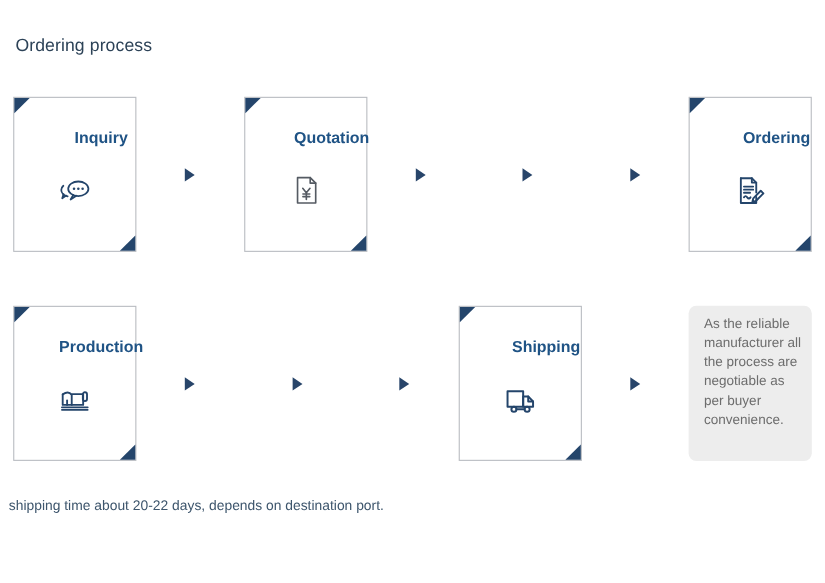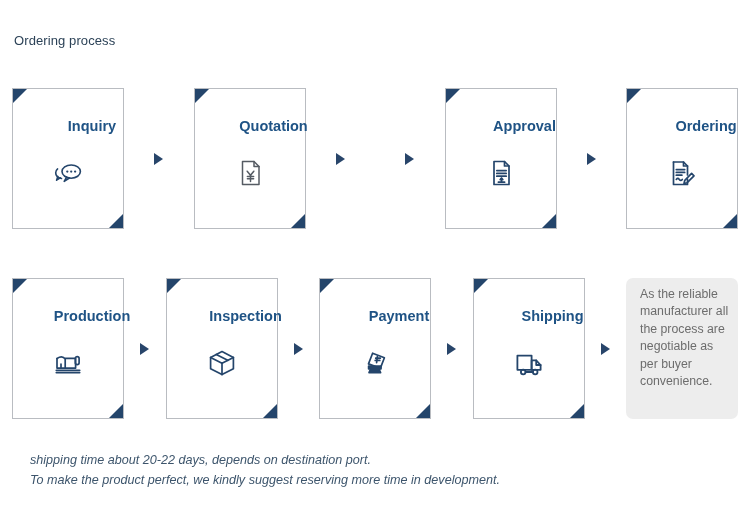--- a/index.html
+++ b/index.html
@@ -13,21 +13,21 @@
     font-family: "Liberation Sans", sans-serif;
     overflow: hidden;
     position: relative;
   }
 
   
   .page-title {
     position: absolute;
     left: 14px;
     top: 33px;
-    font-size: 13px;
+    font-size: 16px;
     color: #2c4257;
     letter-spacing: .1px;
   }
 
   
   .flow-row {
     position: absolute;
     left: 12px;
     width: 726px;
     height: 141px;
@@ -120,24 +120,23 @@
   }
   .note-text {
     font-size: 12.3px;
     line-height: 1.42;
     color: #6d6d6d;
   }
 
   
   .footer {
     position: absolute;
-    left: 30px;
+    left: 8px;
     top: 450px;
     width: 710px;
-    font-style: italic;
   }
   .footer-line {
     font-size: 12.6px;
     color: #3d556c;
     line-height: 1.62;
   }
 </style>
 </head>
 <body>
 
@@ -180,35 +179,20 @@
 
   <div class="arrow">
       <div class="arrow-glyph"></div>
     </div>
 
 
   <div class="arrow">
       <div class="arrow-glyph"></div>
     </div>
 
-  <div class="card">
-    <div class="card-label">Approval</div>
-    <div class="card-icon">
-      <svg viewBox="0 0 40 40" fill="none" stroke="#24456b" stroke-width="1.7" stroke-linecap="round" stroke-linejoin="round">
-        <path d="M13 8.5 h10.5 l4.5 4.5 v18.5 h-15 z"></path>
-        <path d="M23.5 8.5 v4.5 h4.5"></path>
-        <path d="M15.8 17.6 h9.4"></path>
-        <path d="M15.8 20.4 h9.4"></path>
-        <path d="M15.8 23.2 h9.4"></path>
-        <path d="M17.4 29.2 h6.2"></path>
-        <path d="M20.5 25.4 v3.4"></path>
-        <path d="M19.2 26.6 L20.5 25.2 L21.8 26.6"></path>
-      </svg>
-    </div>
-  </div>
 
   <div class="arrow">
       <div class="arrow-glyph"></div>
     </div>
 
   <div class="card">
     <div class="card-label">Ordering</div>
     <div class="card-icon">
       <svg viewBox="0 0 40 40" fill="none" stroke="#24456b" stroke-width="1.7" stroke-linecap="round" stroke-linejoin="round">
         <path d="M11.5 9 h10 l4 4 v9"></path>
@@ -238,50 +222,25 @@
         <path d="M8.3 27.3 h23.4"></path>
         <path d="M8.3 29.6 h23.4"></path>
       </svg>
     </div>
   </div>
 
   <div class="arrow">
       <div class="arrow-glyph"></div>
     </div>
 
-  <div class="card">
-    <div class="card-label">Inspection</div>
-    <div class="card-icon">
-      <svg viewBox="0 0 40 40" fill="none" stroke="#24456b" stroke-width="1.7" stroke-linecap="round" stroke-linejoin="round">
-        <path d="M20 8.6 L31.4 14.4 V25.8 L20 31.6 L8.6 25.8 V14.4 Z"></path>
-        <path d="M8.6 14.4 L20 20.2 L31.4 14.4"></path>
-        <path d="M20 20.2 V31.6"></path>
-        <path d="M14.3 11.5 L25.7 17.3"></path>
-      </svg>
-    </div>
-  </div>
-
-  <div class="arrow">
-      <div class="arrow-glyph"></div>
-    </div>
-
-  <div class="card">
-    <div class="card-label">Payment</div>
-    <div class="card-icon">
-      <svg viewBox="0 0 40 40" fill="none" stroke="#24456b" stroke-width="1.7" stroke-linecap="round" stroke-linejoin="round">
-        <path d="M17.6 10.2 L29.4 14.7 L25.3 25.4 L13.5 20.9 Z"></path>
-        <path d="M20.7 15.2 h4.6"></path>
-        <path d="M22.4 13.4 L21.6 19.6"></path>
-        <path d="M20.2 17.4 h4.6"></path>
-        <path d="M13.6 23.2 h12.4 v2.6 h-12.4 z" fill="#24456b"></path>
-        <path d="M15.6 26 h8.4 l1.6 3.6 h-11.6 z" fill="#24456b" stroke="none"></path>
-        <path d="M15.6 26 h8.4 l1.6 3.6 h-11.6 z"></path>
-      </svg>
-    </div>
-  </div>
+
+  <div class="arrow">
+      <div class="arrow-glyph"></div>
+    </div>
+
 
   <div class="arrow">
       <div class="arrow-glyph"></div>
     </div>
 
   <div class="card">
     <div class="card-label">Shipping</div>
     <div class="card-icon">
       <svg viewBox="0 0 40 40" fill="none" stroke="#24456b" stroke-width="1.8" stroke-linecap="round" stroke-linejoin="round">
         <path d="M8.4 12.6 h14.2 v14.2 h-14.2 z"></path>
@@ -299,14 +258,13 @@
     </div>
 
   <div class="note-box">
     <div class="note-text">As the reliable manufacturer all the process are negotiable as per buyer convenience.</div>
   </div>
 
 </div>
 
 <div class="footer">
   <div class="footer-line">shipping time about 20-22 days, depends on destination port.</div>
-  <div class="footer-line">To make the product perfect, we kindly suggest reserving more time in development.</div>
 </div>
 
 </body></html>

